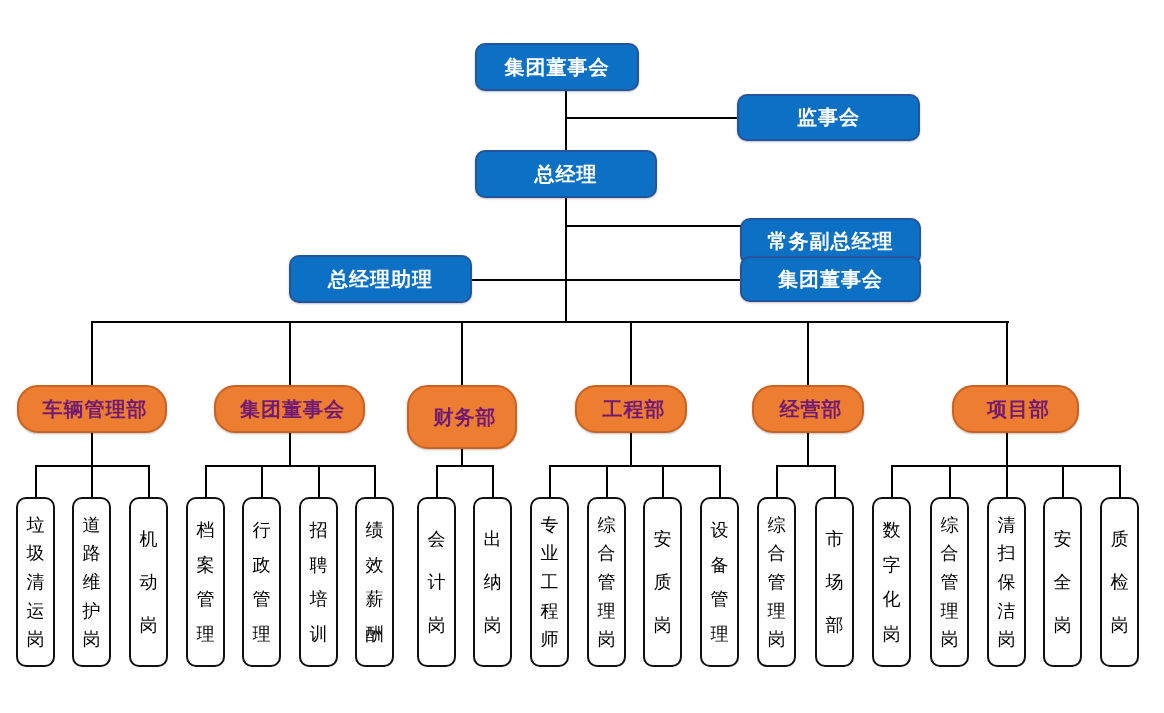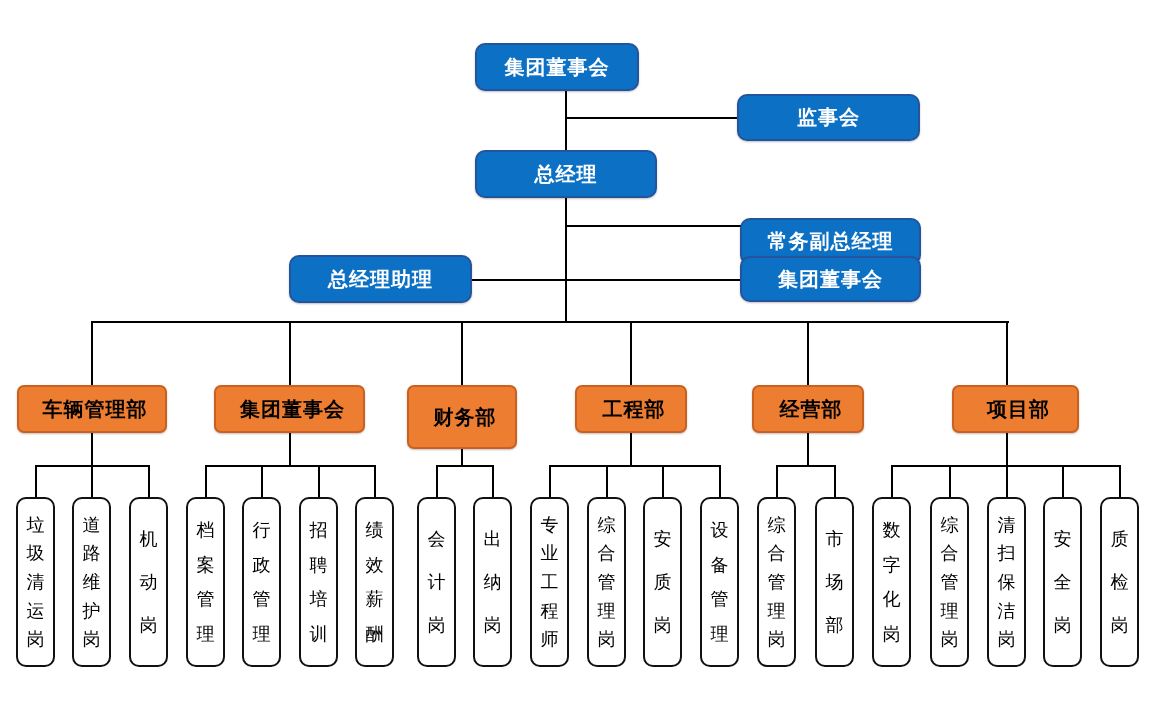--- a/index.html
+++ b/index.html
@@ -10,22 +10,22 @@
   .node{
     position:absolute;display:flex;align-items:center;justify-content:center;
     box-sizing:border-box;text-align:center;z-index:2;
   }
   .blue{
     background:#0C71C4;border:2px solid #24549E;border-radius:10px;
     color:#ffffff;font-size:20px;font-weight:600;letter-spacing:1px;
     box-shadow:0 1px 2px rgba(0,0,0,0.25);
   }
   .orange{
-    background:#ED7D31;border:2px solid #CB6120;border-radius:7px;
-    color:#000000;font-size:20px;font-weight:600;letter-spacing:1px;
+    background:#ED7D31;border:2px solid #CB6120;border-radius:21px;
+    color:#701a75;font-size:20px;font-weight:600;letter-spacing:1px;
     box-shadow:0 1px 2px rgba(0,0,0,0.25);
     padding-left:6px;
   }
   .leaf{
     background:#ffffff;border:2.5px solid #111111;border-radius:10px;
     color:#000000;font-size:18px;font-weight:500;
     flex-direction:column;justify-content:space-evenly;
     padding:6px 0;
   }
   .leaf span{display:block;line-height:1;}

